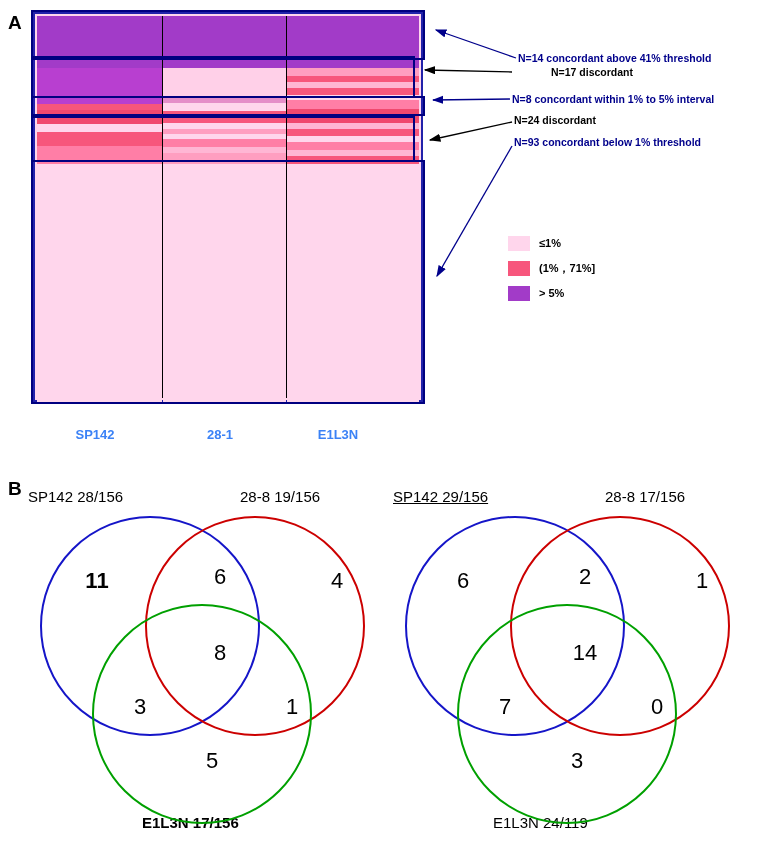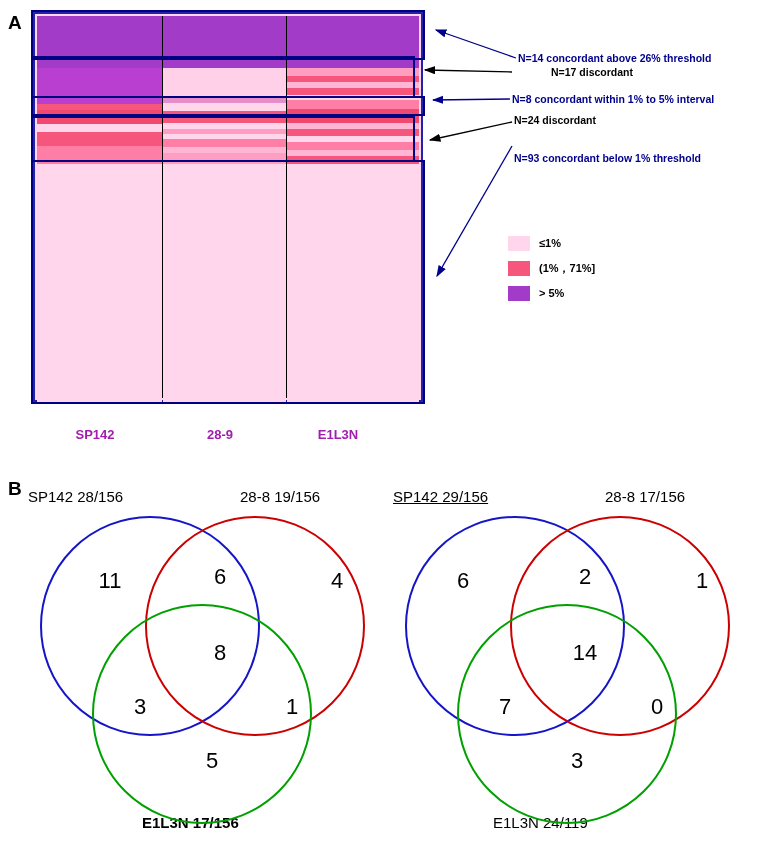--- a/index.html
+++ b/index.html
@@ -46,21 +46,21 @@
   .grp{
     position:absolute;
     box-sizing:border-box;
     border:2px solid #000080;
   }
 
   .col-label{
     position:absolute;
     font-size:13px;
     font-weight:bold;
-    color:#a21caf;
+    color:#3b82f6;
     text-align:center;
   }
 
   
   .anno{
     position:absolute;
     font-size:10.5px;
     font-weight:bold;
     color:#00008B;
     white-space:nowrap;
@@ -182,21 +182,21 @@
   </div>
 </div>
 
 <div class="grp" style="left:31px;top:10px;width:394px;height:50px;"></div>
 <div class="grp" style="left:31px;top:56px;width:384px;height:42px;border-width:2.5px;"></div>
 <div class="grp" style="left:31px;top:96px;width:394px;height:20px;"></div>
 <div class="grp" style="left:31px;top:116px;width:384px;height:46px;border-width:2.5px;"></div>
 <div class="grp" style="left:31px;top:160px;width:394px;height:244px;"></div>
 
 <div class="col-label" style="left:40px;top:427px;width:110px;">SP142</div>
-<div class="col-label" style="left:165px;top:427px;width:110px;">28-9</div>
+<div class="col-label" style="left:165px;top:427px;width:110px;">28-1</div>
 <div class="col-label" style="left:283px;top:427px;width:110px;">E1L3N</div>
 
 <svg class="overlay">
   <defs>
     <marker id="ahead-blue" markerWidth="9" markerHeight="9" refX="8" refY="3.2" orient="auto">
       <path d="M0,0 L9,3.2 L0,6.4 z" fill="#00008B"></path>
     </marker>
     <marker id="ahead-black" markerWidth="9" markerHeight="9" refX="8" refY="3.2" orient="auto">
       <path d="M0,0 L9,3.2 L0,6.4 z" fill="#000000"></path>
     </marker>
@@ -206,25 +206,25 @@
 
   <path d="M512,72 L425,70" stroke="#000000" stroke-width="1.3" fill="none" marker-end="url(#ahead-black)"></path>
 
   <path d="M510,99 L433,100" stroke="#00008B" stroke-width="1.3" fill="none" marker-end="url(#ahead-blue)"></path>
 
   <path d="M512,122 L430,140" stroke="#000000" stroke-width="1.3" fill="none" marker-end="url(#ahead-black)"></path>
 
   <path d="M512,146 L437,276" stroke="#00008B" stroke-width="1.3" fill="none" marker-end="url(#ahead-blue)"></path>
 </svg>
 
-<div class="anno" style="left:518px;top:52px;">N=14 concordant above 26% threshold</div>
+<div class="anno" style="left:518px;top:52px;">N=14 concordant above 41% threshold</div>
 <div class="anno black" style="left:514px;top:66px;padding-left:37px;">N=17 discordant</div>
 <div class="anno" style="left:512px;top:93px;text-align:right;">N=8 concordant within 1% to 5% interval</div>
 <div class="anno black" style="left:514px;top:114px;">N=24 discordant</div>
-<div class="anno" style="left:514px;top:152px;">N=93 concordant below  1%  threshold</div>
+<div class="anno" style="left:514px;top:136px;">N=93 concordant below  1%  threshold</div>
 
 <div id="legend">
   <div class="leg-row">
     <div class="leg-swatch" style="background:#ffd6ec;"></div>
     <div class="leg-text">≤1%</div>
   </div>
   <div class="leg-row">
     <div class="leg-swatch" style="background:#f7567c;"></div>
     <div class="leg-text">(1%，71%]</div>
   </div>
@@ -238,21 +238,21 @@
 
 <div class="venn-wrap" id="venn-left">
   <div class="venn-title" style="left:8px;top:2px;">SP142 28/156</div>
   <div class="venn-title" style="left:220px;top:2px;">28-8 19/156</div>
   <div class="venn-title" style="left:122px;top:328px;font-weight:bold;">E1L3N 17/156</div>
 
   <div class="circle c-blue"></div>
   <div class="circle c-red"></div>
   <div class="circle c-green"></div>
 
-  <div class="venn-num" style="left:68px;top:82px;">11</div>
+  <div class="venn-num" style="left:55px;top:82px;font-weight:bold;">11</div>
   <div class="venn-num" style="left:178px;top:78px;">6</div>
   <div class="venn-num" style="left:295px;top:82px;">4</div>
   <div class="venn-num" style="left:178px;top:154px;">8</div>
   <div class="venn-num" style="left:98px;top:208px;">3</div>
   <div class="venn-num" style="left:250px;top:208px;">1</div>
   <div class="venn-num" style="left:170px;top:262px;">5</div>
 </div>
 
 <div class="venn-wrap" id="venn-right">
   <div class="venn-title" style="left:8px;top:2px;text-decoration:underline;">SP142 29/156</div>

